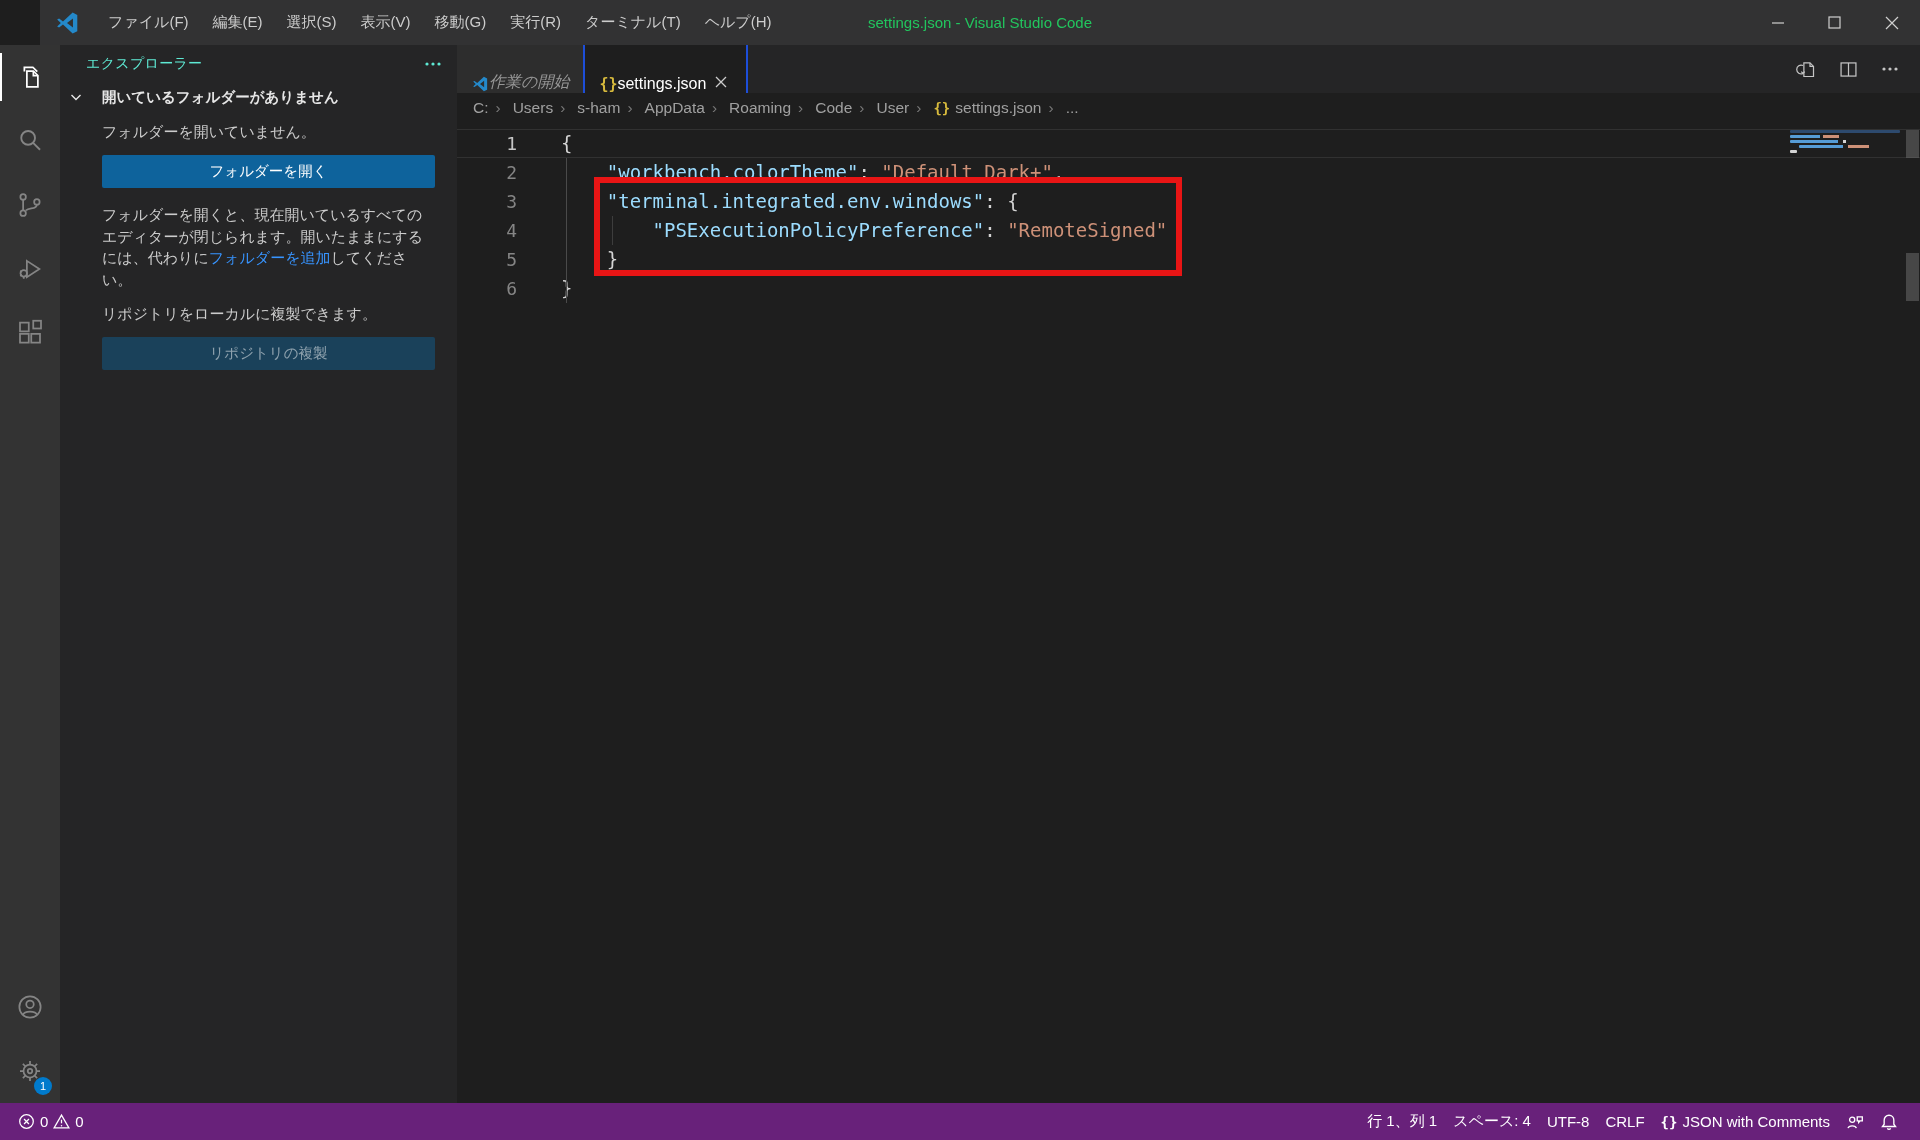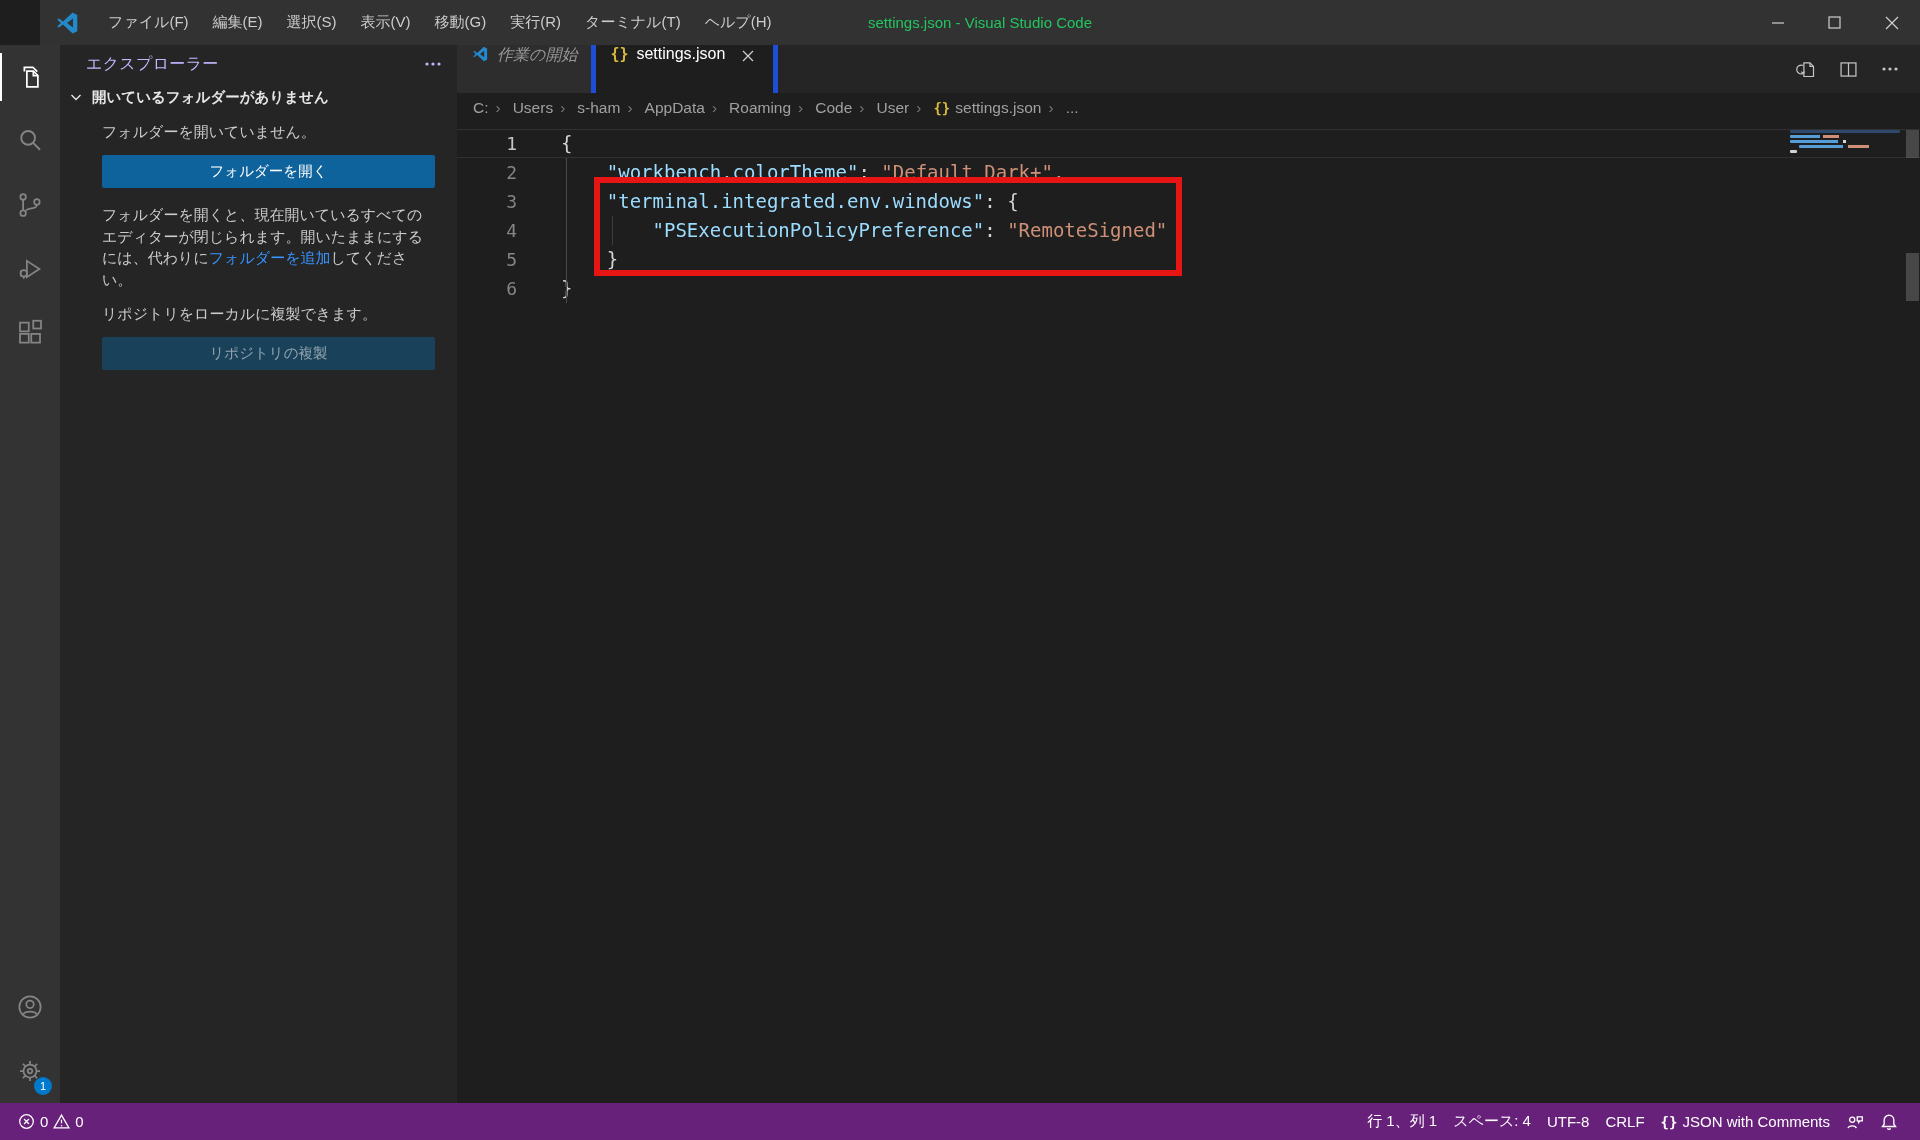--- a/index.html
+++ b/index.html
@@ -21,34 +21,34 @@
   
   .activitybar { width:60px; background:#333333; display:flex; flex-direction:column; flex:0 0 auto; }
   .ab-item { height:64px; display:flex; align-items:center; justify-content:center; color:#858585; position:relative; }
   .ab-item.active { color:#ffffff; }
   .ab-item.active::before { content:""; position:absolute; left:0; top:8px; bottom:8px; width:2px; background:#ffffff; }
   .ab-bottom { margin-top:auto; }
   .ab-badge { position:absolute; right:8px; bottom:8px; min-width:18px; height:18px; border-radius:9px; background:#007acc; color:#fff; font-size:11px; display:flex; align-items:center; justify-content:center; padding:0 4px; }
 
   
   .sidebar { width:397px; background:#252526; display:flex; flex-direction:column; flex:0 0 auto; font-size:15px; }
-  .sb-header { height:38px; display:flex; align-items:center; padding:0 14px 0 26px; color:#c4b5fd; font-size:16px; letter-spacing:.3px; }
+  .sb-header { height:38px; display:flex; align-items:center; padding:0 14px 0 26px; color:#5eead4; font-size:14px; letter-spacing:.3px; }
   .sb-header .spacer { flex:1; }
-  .sb-section-header { height:28px; display:flex; align-items:center; gap:8px; padding-left:8px; font-weight:bold; color:#e7e7e7; font-size:14.5px; }
+  .sb-section-header { height:28px; display:flex; align-items:center; gap:18px; padding-left:8px; font-weight:bold; color:#e7e7e7; font-size:14.5px; }
   .sb-body { padding:10px 22px 0 42px; line-height:1.45; color:#cccccc; }
   .sb-body p { margin-bottom:12px; }
   .sb-btn { display:block; width:100%; height:33px; border:none; border-radius:2px; background:#0e639c; color:#ffffff; font-size:14.5px; font-family:inherit; margin:4px 0 16px 0; cursor:pointer; }
   .sb-btn.disabled { background:rgba(14,99,156,.45); color:rgba(255,255,255,.5); }
   .sb-link { color:#3794ff; cursor:pointer; }
   .sb-outline { margin-top:auto; height:33px; border-top:1px solid rgba(128,128,128,.35); display:flex; align-items:center; gap:6px; padding-left:10px; font-weight:bold; color:#e7e7e7; font-size:14.5px; }
 
   
   .editor { flex:1; position:relative; background:#1e1e1e; display:flex; flex-direction:column; }
   .tabbar { height:48px; background:#252526; display:flex; align-items:stretch; }
-  .tab { display:flex; align-items:flex-start; gap:8px; padding:0 14px; font-size:16px; color:#969696; border-right:5px solid #1d4ed8; }
+  .tab { display:flex; align-items:flex-end; padding:0 14px; font-size:16px; color:#969696; border-right:2px solid #1d4ed8; }
   .tab-preview { background:#2d2d2d; font-style:italic; }
   .tab-active { background:#1e1e1e; color:#ffffff; }
   .tab .braces { color:#d7ba3d; font-weight:bold; font-size:15px; font-family:"DejaVu Sans Mono",monospace; }
   .tab-close { margin-left:4px; color:#cccccc; font-size:15px; width:22px; height:22px; display:flex; align-items:center; justify-content:center; border-radius:4px; }
   .editor-actions { margin-left:auto; display:flex; align-items:center; gap:10px; padding-right:14px; color:#c5c5c5; }
   .ea-icon { width:32px; height:32px; display:flex; align-items:center; justify-content:center; border-radius:4px; }
 
   .breadcrumb { height:30px; display:flex; align-items:center; padding-left:16px; font-size:15.5px; color:#a0a0a0; }
   .bc-item { display:flex; align-items:center; gap:5px; }
   .bc-item + .bc-item::before { content:"\203A"; margin:0 7px; color:#7a7a7a; }

